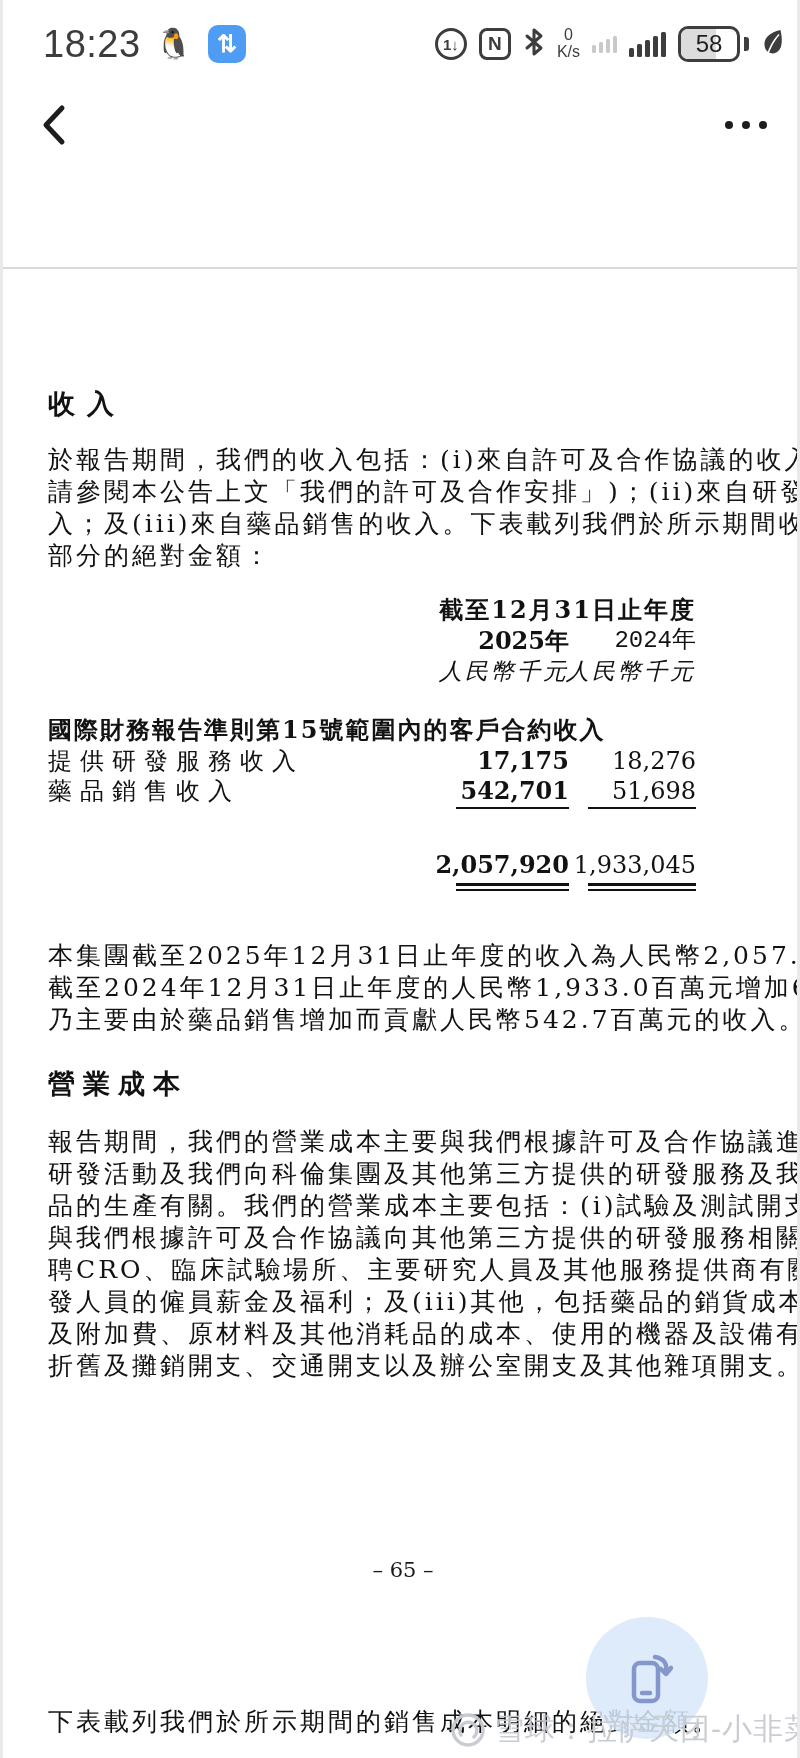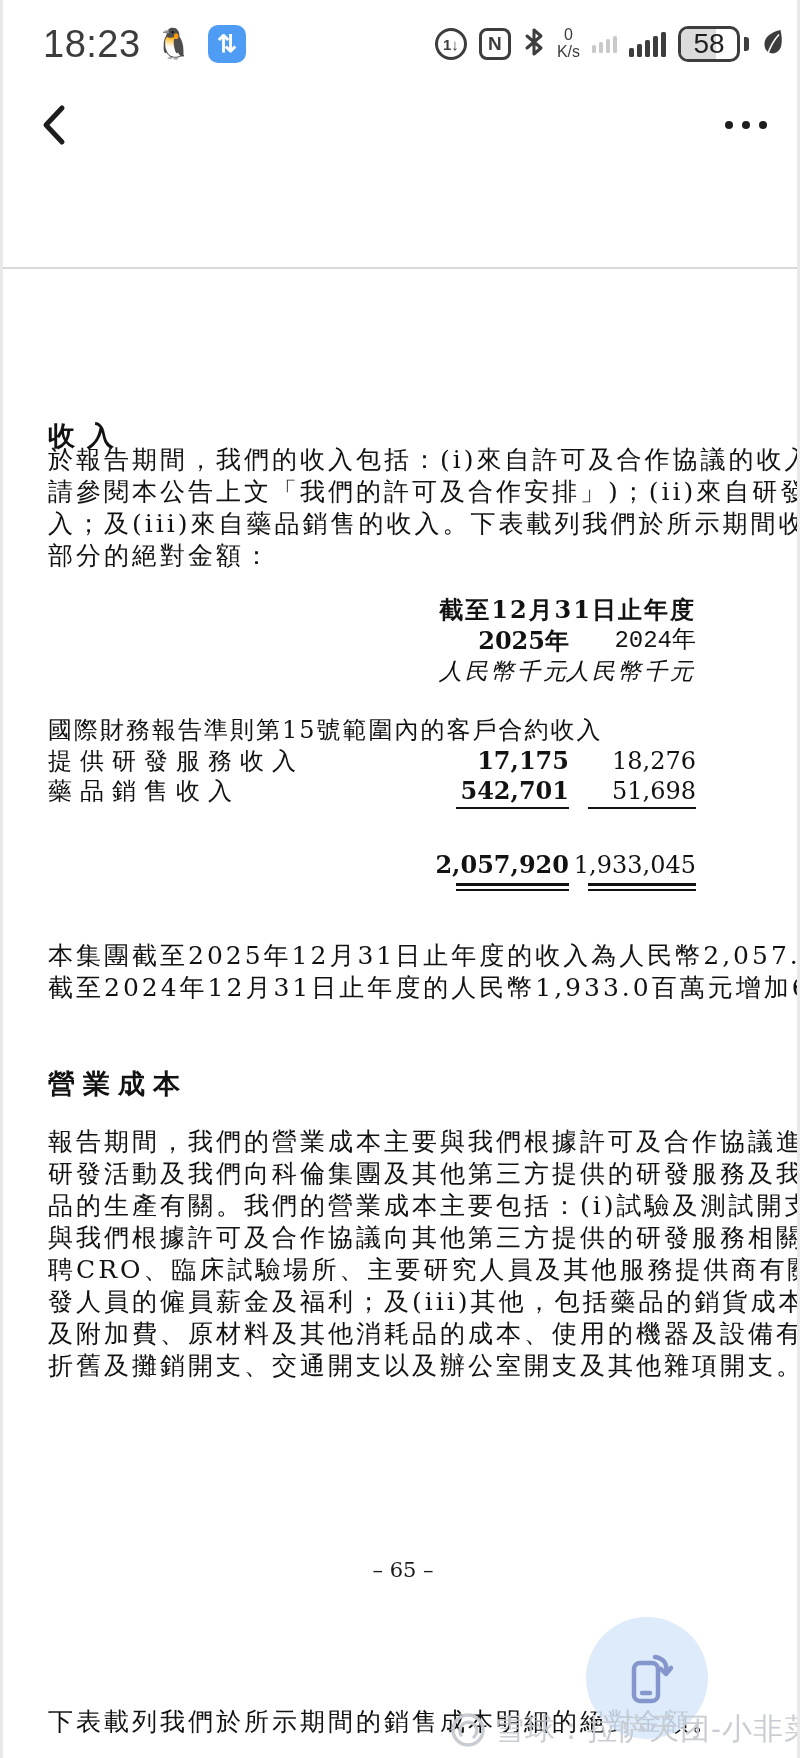--- a/index.html
+++ b/index.html
@@ -35,21 +35,21 @@
   }
   .netspeed { text-align:center; font-size:16px; line-height:1.05; color:#3d3d3d; }
   .sig { display:flex; align-items:flex-end; gap:3px; }
   .sig span { display:block; width:5px; border-radius:1.5px; background:#3d3d3d; }
   .sig.faint span { width:4px; background:#c9c9c9; }
   .battery {
     position:relative; width:62px; height:36px; border:3px solid #3d3d3d; border-radius:10px;
     box-sizing:border-box; overflow:hidden; display:flex; align-items:center; justify-content:center;
   }
   .battery .fill { position:absolute; left:0; top:0; bottom:0; width:62%; background:#dcdcdc; }
-  .battery .num { position:relative; font-size:28px; color:#1f1f1f; }
+  .battery .num { position:relative; font-size:24px; color:#1f1f1f; }
   .batt-nub { width:5px; height:14px; background:#3d3d3d; border-radius:0 3px 3px 0; margin-left:-8px; }
 
   
   .app-header {
     position:absolute; top:80px; left:0; right:0; height:90px; z-index:35; background:#fff;
     display:flex; align-items:center; justify-content:center;
   }
   .back-btn { position:absolute; left:28px; top:22px; width:44px; height:46px; display:flex; align-items:center; justify-content:center; }
   .pdf-title { font-size:34px; color:#1d1d1d; letter-spacing:0.5px; }
   .menu-btn { position:absolute; right:30px; top:30px; display:flex; gap:9px; align-items:center; height:30px; }
@@ -60,39 +60,39 @@
   .page-gap-line { position:absolute; top:187px; left:0; width:800px; height:2px; background:#d9d9d9; z-index:2; }
   .prev-footer {
     position:absolute; top:158px; left:0; width:800px; text-align:center; z-index:1;
     font-family:"DejaVu Serif","Liberation Serif",serif; font-size:21px; color:#2c2c2c;
   }
 
   .doc-block {
     position:absolute; left:45px; width:710px; z-index:3;
     font-family:"DejaVu Serif","Liberation Serif",serif; color:#121212;
   }
-  .doc-h1 { font-size:27px; font-weight:bold; letter-spacing:12px;margin-top:32px; }
+  .doc-h1 { font-size:27px; font-weight:bold; letter-spacing:12px; }
   .doc-h2 { font-size:27px; font-weight:bold; letter-spacing:8px; }
   .doc-line {
     font-size:25px; height:32px; line-height:32px; letter-spacing:3px;
     text-align:justify; text-align-last:justify; text-justify:inter-character;
     white-space:nowrap; overflow:visible;
   }
   .para .doc-line:last-child { text-align-last:left; }
   .intro-line { font-size:25px; height:32px; line-height:32px; letter-spacing:3px; }
 
   
   .t-row { position:relative; height:30px; line-height:30px; font-size:24px; }
   .t-row.hdr { height:32px; line-height:32px; }
   .t-period { position:absolute; right:62px; font-weight:bold; letter-spacing:2px; }
   .t-year1 { position:absolute; right:189px; font-weight:bold; }
   .t-year2 { position:absolute; right:62px;font-family:Liberation Mono, monospace; }
   .t-unit1 { position:absolute; right:189px; font-style:italic; font-size:23px; letter-spacing:3px; }
   .t-unit2 { position:absolute; right:62px; font-style:italic; font-size:23px; letter-spacing:3px; }
-  .t-section { font-weight:normal; letter-spacing:2px; margin-top:28px; height:32px; line-height:32px; font-size:24px; }
+  .t-section { font-weight:bold; letter-spacing:2px; margin-top:28px; height:32px; line-height:32px; font-size:24px; }
   .t-label { letter-spacing:8px; }
   .t-num1 { position:absolute; right:189px; font-weight:bold; }
   .t-num2 { position:absolute; right:62px; }
   .t-rule { position:relative; height:3px; margin-top:1px; }
   .t-rule i { position:absolute; top:0; height:2px; background:#111; }
   .t-rule .u1 { right:189px; width:113px; }
   .t-rule .u2 { right:62px; width:108px; }
   .t-total { margin-top:40px; }
   .t-drule { position:relative; height:9px; margin-top:3px; }
   .t-drule i { position:absolute; top:0; height:8px; box-sizing:border-box;
@@ -231,20 +231,21 @@
       </div>
       <div class="t-drule">
           <i class="u1"></i>
           <i class="u2"></i>
         </div>
     </div>
 
     <div class="doc-block para" style="top:860px;">
         <div class="doc-line">本集團截至2025年12月31日止年度的收入為人民幣2,057.9百萬元，較</div>
         <div class="doc-line">截至2024年12月31日止年度的人民幣1,933.0百萬元增加6.5%。該增加</div>
+        <div class="doc-line">乃主要由於藥品銷售增加而貢獻人民幣542.7百萬元的收入。</div>
       </div>
 
     <div class="doc-block doc-h2" style="top:986px;">營業成本</div>
 
     <div class="doc-block para" style="top:1046px;">
         <div class="doc-line">報告期間，我們的營業成本主要與我們根據許可及合作協議進行的</div>
         <div class="doc-line">研發活動及我們向科倫集團及其他第三方提供的研發服務及我們藥</div>
         <div class="doc-line">品的生產有關。我們的營業成本主要包括：(i)試驗及測試開支，主要</div>
         <div class="doc-line">與我們根據許可及合作協議向其他第三方提供的研發服務相關的委</div>
         <div class="doc-line">聘CRO、臨床試驗場所、主要研究人員及其他服務提供商有關；(ii)研</div>

